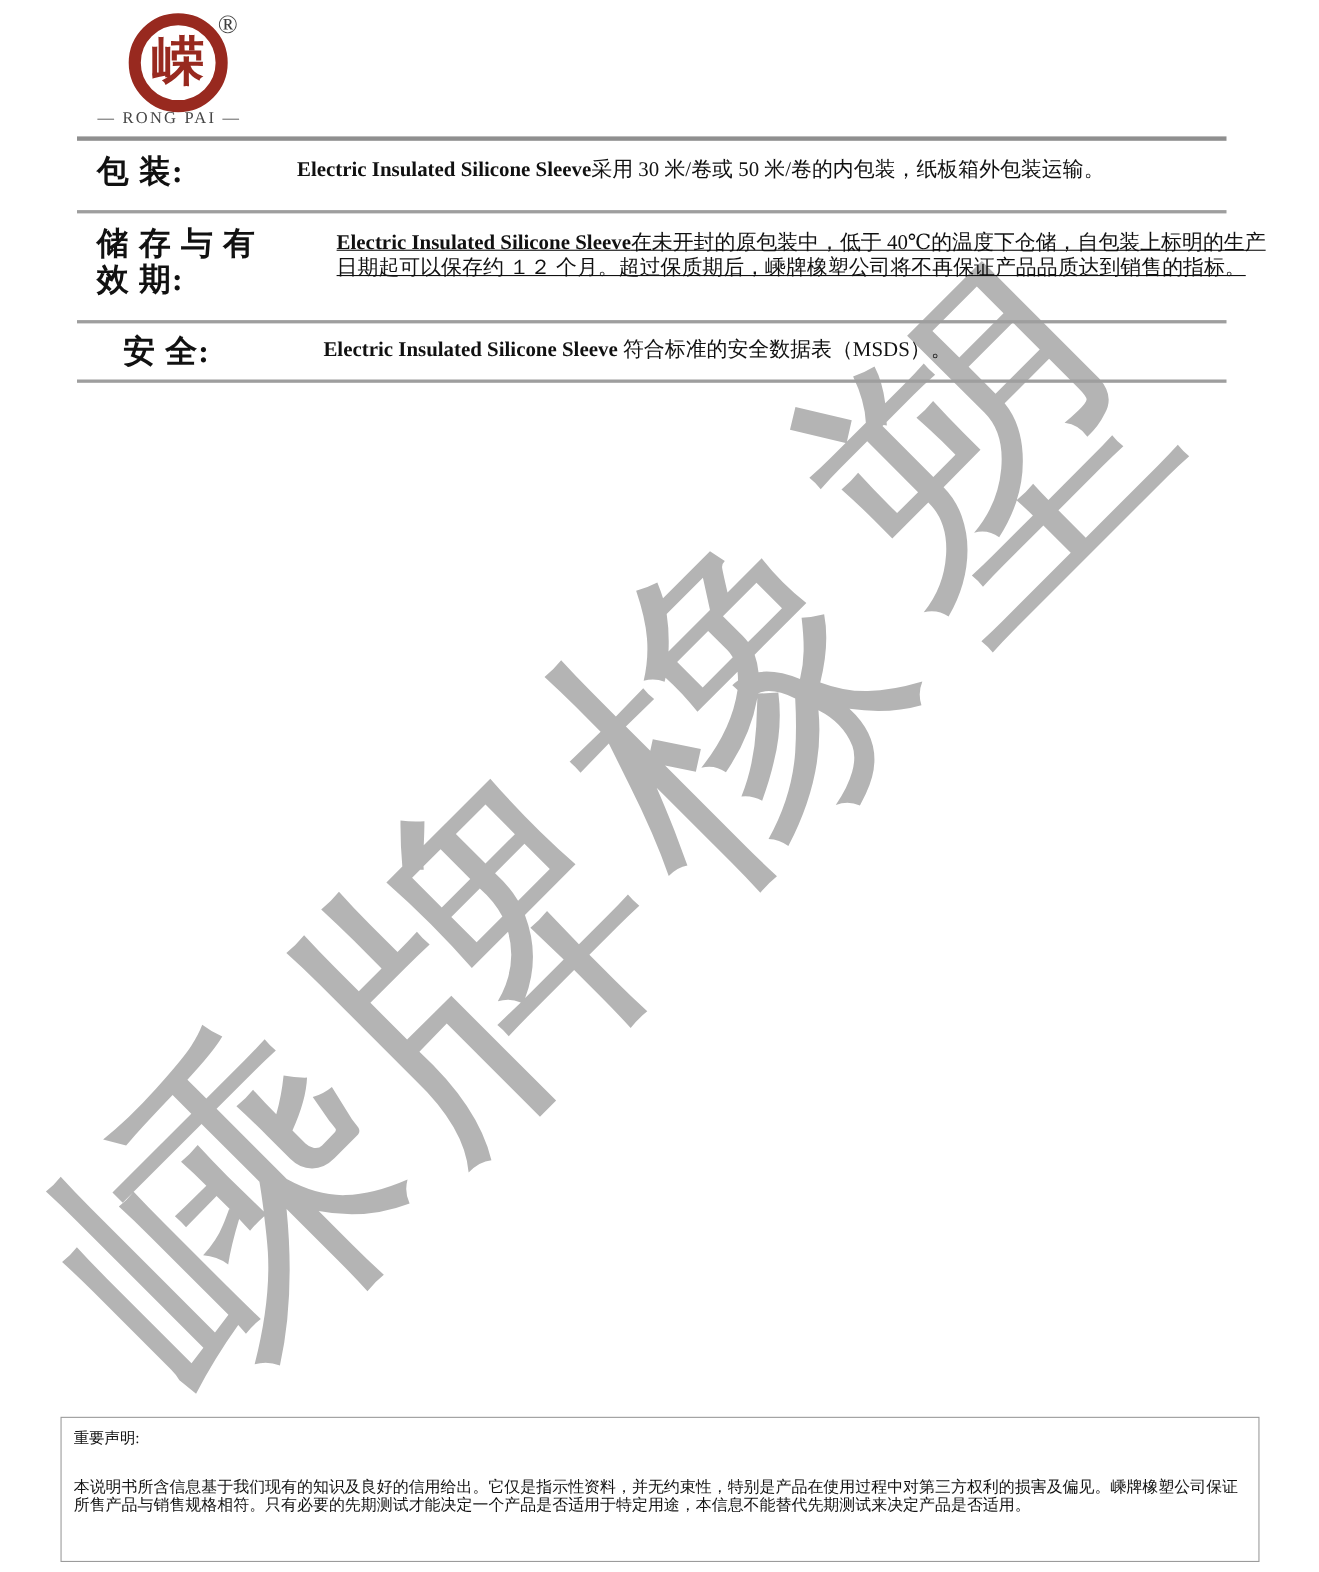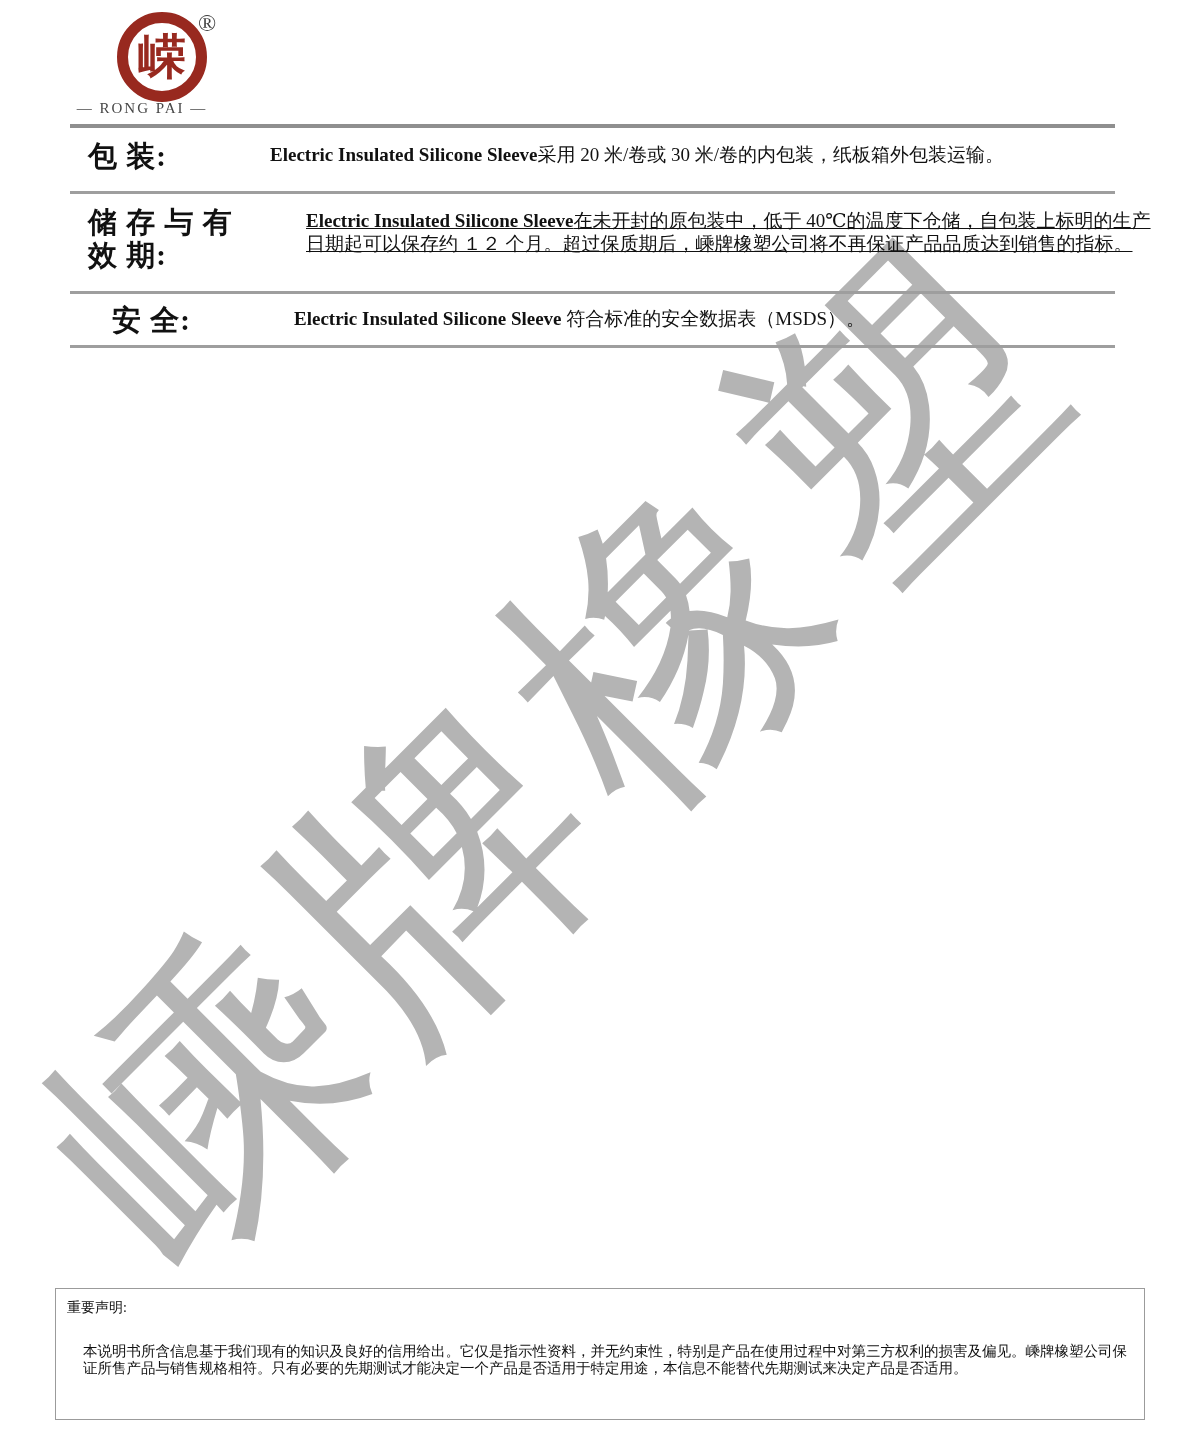--- a/index.html
+++ b/index.html
@@ -47,21 +47,21 @@
   .logo-char{
     color:var(--logo-red);
     font-size:48px; font-weight:bold; line-height:1;
   }
   .reg{
     position:absolute; left:198px; top:10px;
     font-size:24px; color:#3f3f3f; z-index:2;
     font-family:"Liberation Serif",serif;
   }
   .brand-name{
-    position:absolute; left:64px; top:100px;
+    position:absolute; left:76px; top:100px;
     width:156px; text-align:center;
     font-size:15px; letter-spacing:2px;
     color:#474747; white-space:nowrap;
     z-index:2;
   }
 
   
   .rule{position:absolute; left:70px; width:1045px; background:var(--rule-gray); z-index:3;}
   .rule1{top:124px; height:4px; background:#8f8f8f;}
   .rule2{top:191px; height:3px;}
@@ -85,42 +85,42 @@
 
   
   .disclaimer{
     position:absolute; left:55px; top:1288px;
     width:1090px; height:132px;
     border:1px solid #9b9b9b; box-sizing:border-box;
     z-index:2;
   }
   .d-title{margin:10px 0 0 11px; font-size:14px;}
   .d-body{
-    margin:27px 12px 0 27px;
-    font-size:14.5px; line-height:17px;font-family:Liberation Mono, monospace;
+    margin:27px 12px 0 11px;
+    font-size:14.5px; line-height:17px;
   }
 </style>
 </head>
 <body>
 
 <div class="page">
 
   <div class="watermark">嵊牌橡塑</div>
 
   <div class="logo-emblem">
     <span class="logo-char">嵘</span>
   </div>
   <span class="reg">®</span>
   <div class="brand-name">— RONG PAI —</div>
 
   <div class="rule rule1"></div>
 
   <div class="row row1">
     <div class="label">包 装:</div>
-    <div class="content"><span class="en">Electric Insulated Silicone Sleeve</span><span class="zh">采用 20 米/卷或 30 米/卷的内包装，纸板箱外包装运输。</span></div>
+    <div class="content"><span class="en">Electric Insulated Silicone Sleeve</span><span class="zh">采用 30 米/卷或 50 米/卷的内包装，纸板箱外包装运输。</span></div>
   </div>
 
   <div class="rule rule2"></div>
 
   <div class="row row2">
     <div class="label">储 存 与 有
 效 期:</div>
     <div class="content"><span class="en">Electric Insulated Silicone Sleeve</span><span class="zh">在未开封的原包装中，低于 40℃的温度下仓储，自包装上标明的生产日期起可以保存约 １２ 个月。超过保质期后，嵊牌橡塑公司将不再保证产品品质达到销售的指标。</span></div>
   </div>
 

